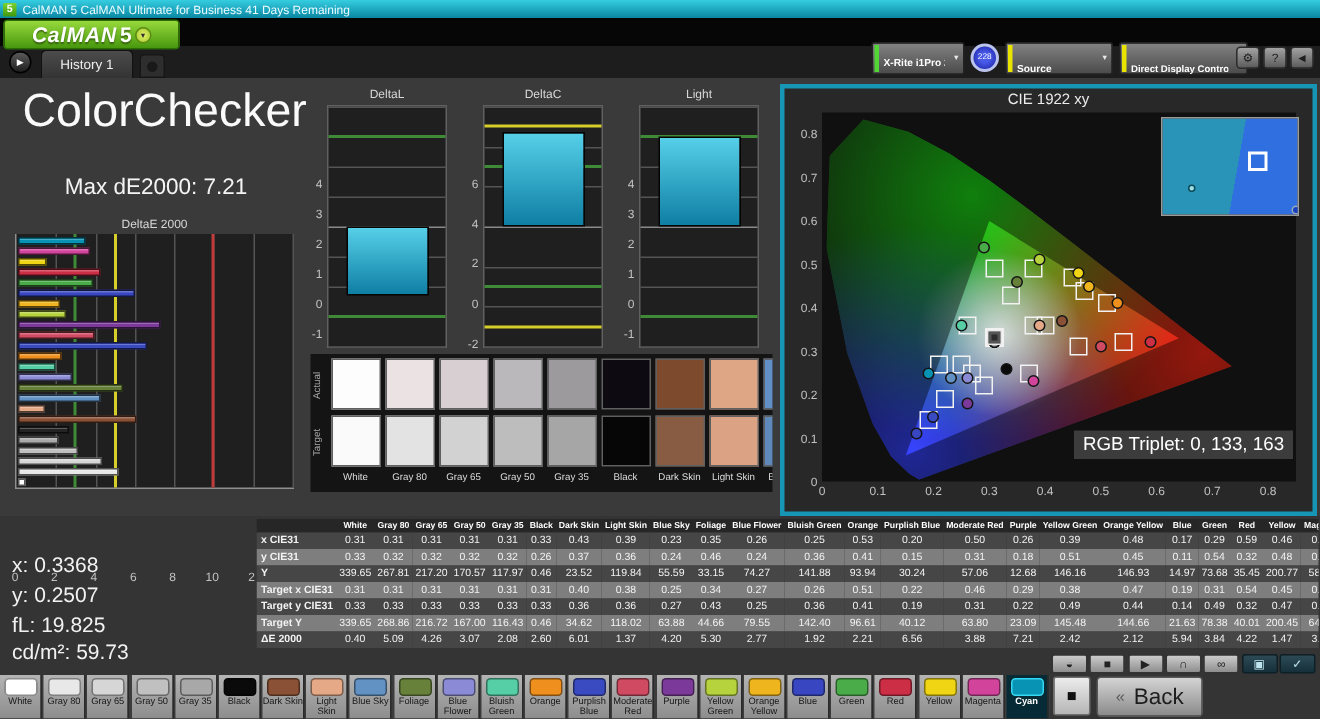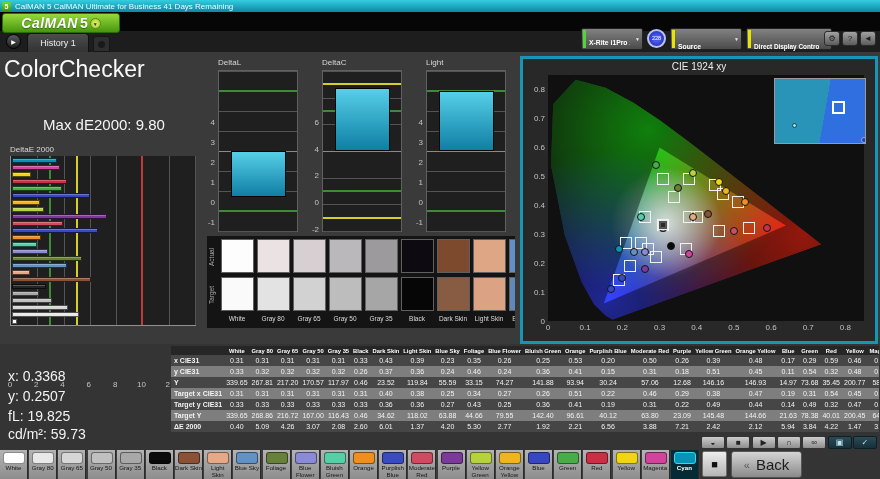--- a/index.html
+++ b/index.html
@@ -47,27 +47,27 @@
   .badge { position:absolute; left:647px; top:29px; width:19px; height:19px; border-radius:50%;
     background:radial-gradient(#4a5ae8 30%,#141ca0); border:2px solid #b9c3ee; color:#fff;
     font-size:5.5px; text-align:center; line-height:15px; }
   .topbtn { position:absolute; top:31px; width:16px; height:15px; border-radius:3px;
     background:linear-gradient(#a2a2a2,#5c5c5c); border:1px solid #2c2c2c; color:#1e1e1e;
     font-size:8px; text-align:center; line-height:13px; }
 
   
   .main { position:absolute; left:0; top:52px; width:880px; height:292px; background:#3a3a3a; }
 
-  .pgtitle { position:absolute; left:4px; top:4px; font-size:23px; color:#fafafa; }
+  .pgtitle { position:absolute; left:15px; top:4px; font-size:31px; color:#fafafa; }
   .avgline { position:absolute; left:18px; top:40px; width:172px; text-align:center;
     font-size:15px; color:#f4f4f4; }
   .maxline { position:absolute; left:18px; top:64px; width:172px; text-align:center;
     font-size:15px; color:#f4f4f4; }
 
-  .chtitle { position:absolute; font-size:8px; color:#d8d8d8; text-align:left; }
+  .chtitle { position:absolute; font-size:8px; color:#d8d8d8; text-align:center; }
   .plot { position:absolute; background:#1f1f1f; }
   #deltae-plot { left:10px; top:104px; width:186px; height:170px;
     border-left:1px solid #909090; border-bottom:1px solid #909090; }
   .gridv { position:absolute; top:0; bottom:0; width:1px; background:#545454; }
   .gridh { position:absolute; left:0; right:0; height:1px; background:#545454; }
   .refv { position:absolute; top:0; bottom:0; width:2px; }
   .refh { position:absolute; left:0; right:0; height:2px; }
   .hbar { position:absolute; height:5px; border:1px solid rgba(0,0,0,.65);
     box-shadow:inset 0 1px 0 rgba(255,255,255,.25); }
   .xlab { position:absolute; font-size:8px; color:#c2c2c2; transform:translateX(-50%); }
@@ -184,21 +184,21 @@
     <span class="ddarrow">▼</span>
   </div>
   <div id="topbtns">
       <div class="topbtn" style="left: 824px;">⚙</div>
       <div class="topbtn" style="left: 842px;">?</div>
       <div class="topbtn" style="left: 860px;">◄</div>
     </div>
 
   <div class="main">
     <div class="pgtitle">ColorChecker</div>
-    <div class="maxline">Max dE2000: 9.80</div>
+    <div class="maxline">Max dE2000: 7.21</div>
 
     <div class="chtitle" style="left:10px;top:93px;width:186px;">DeltaE 2000</div>
     <div class="plot" id="deltae-plot">
         <div class="gridv" style="left: 26.2857px;"></div>
         <div class="gridv" style="left: 52.5714px;"></div>
         <div class="gridv" style="left: 78.8571px;"></div>
         <div class="gridv" style="left: 105.143px;"></div>
         <div class="gridv" style="left: 131.429px;"></div>
         <div class="gridv" style="left: 157.714px;"></div>
         <div class="gridv" style="left: 184px;"></div>
@@ -340,21 +340,21 @@
         <div class="swlab" style="left: 228px; top: 79px;">Dark Skin</div>
         <div class="sw" style="left: 266px; top: 3px; background: rgb(223, 166, 133);"></div>
         <div class="sw" style="left: 266px; top: 41px; background: rgb(219, 162, 132);"></div>
         <div class="swlab" style="left: 264px; top: 79px;">Light Skin</div>
         <div class="sw" style="left: 302px; top: 3px; background: rgb(97, 144, 198);"></div>
         <div class="sw" style="left: 302px; top: 41px; background: rgb(94, 137, 186);"></div>
         <div class="swlab" style="left: 300px; top: 79px;">Blue Sky</div>
       </div>
 
     <div class="ciepanel">
-      <div class="cietitle">CIE 1924 xy</div>
+      <div class="cietitle">CIE 1922 xy</div>
       <div id="cie-plot">
         <svg id="cie-svg" width="316" height="246" viewBox="0 0 316 246">
           <defs>
             <clipPath id="hs">
               <path d="M64.7,244.6 L58.2,240.9 L46.1,229.3 L33.9,207.6 L16.9,160.6 L3.0,90.2 L5.2,28.9 L27.6,4.7 L57.5,12.8 L85.4,27.7 L112.1,45.6 L138.7,65.3 L165.1,85.5 L190.5,105.2 L213.8,123.2 L233.1,138.2 L257.1,156.8 L273.1,169.2 Z"></path>
             </clipPath>
             <radialGradient id="gG" gradientUnits="userSpaceOnUse" cx="100" cy="55" r="165">
               <stop offset="0" stop-color="#00dc00"></stop>
                 <stop offset="1" stop-color="#001800"></stop>
             </radialGradient>
@@ -430,20 +430,21 @@
             <div class="ciept" style="left: 167.012px; top: 103.082px; background: rgb(239, 213, 19);"></div>
             <div class="ciept" style="left: 137.271px; top: 175.435px; background: rgb(210, 68, 156);"></div>
             <div class="ciept" style="left: 66.6353px; top: 169.647px; background: rgb(8, 146, 180);"></div>
             <div style="position: absolute; left: 110.247px; top: 145.494px; width: 10px; height: 10px; border: 1.5px solid rgb(232, 232, 232); background: rgb(44, 44, 44); box-shadow: rgb(85, 85, 85) 0px 0px 0px 2px inset;"></div>
           </div>
         <div class="inset">
           <div style="position:absolute;left:57px;top:22px;width:13px;height:13px;border:2px solid #fff;"></div>
           <div style="position:absolute;left:17px;top:44px;width:5px;height:5px;border-radius:50%;background:#9fe0ea;border:1px solid #0a4a55;"></div>
           <div style="position:absolute;left:86px;top:58px;width:6px;height:6px;border-radius:50%;background:#1840c0;border:1px solid #9ab;"></div>
         </div>
+        <div class="rgbbox">RGB Triplet: 0, 133, 163</div>
       </div>
       <div id="cie-axes">
           <div class="xlab" style="position: absolute; left: 25px; top: 264px;">0</div>
           <div class="xlab" style="position: absolute; left: 62.1765px; top: 264px;">0.1</div>
           <div class="xlab" style="position: absolute; left: 99.3529px; top: 264px;">0.2</div>
           <div class="xlab" style="position: absolute; left: 136.529px; top: 264px;">0.3</div>
           <div class="xlab" style="position: absolute; left: 173.706px; top: 264px;">0.4</div>
           <div class="xlab" style="position: absolute; left: 210.882px; top: 264px;">0.5</div>
           <div class="xlab" style="position: absolute; left: 248.059px; top: 264px;">0.6</div>
           <div class="xlab" style="position: absolute; left: 285.235px; top: 264px;">0.7</div>

